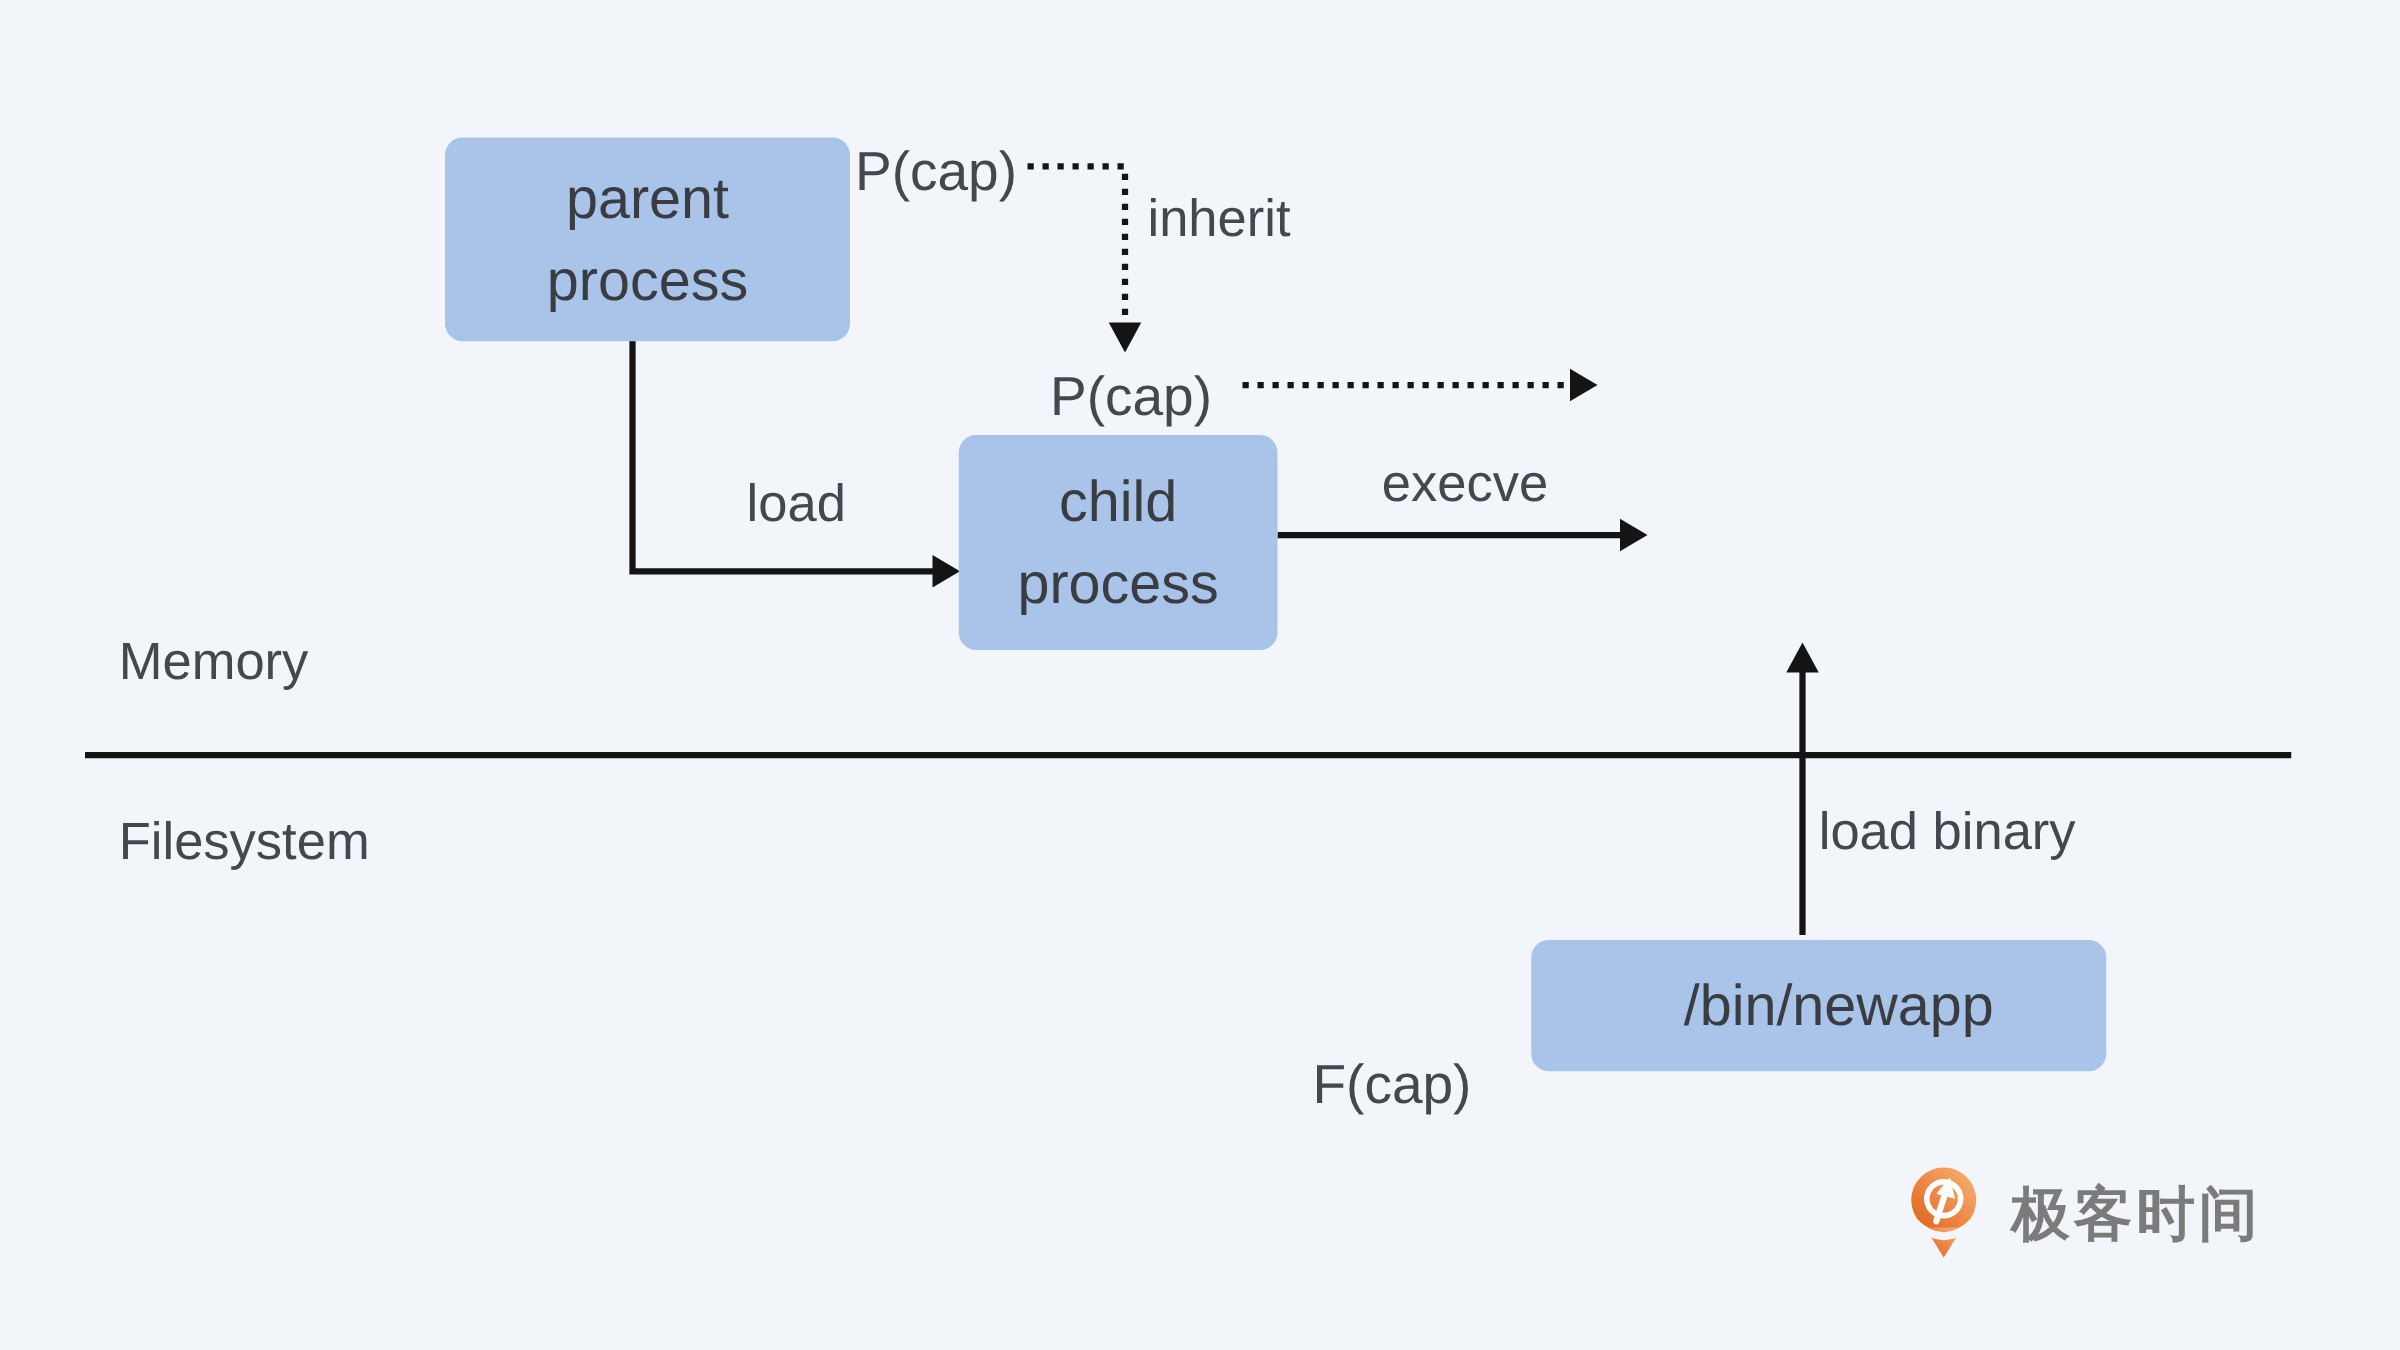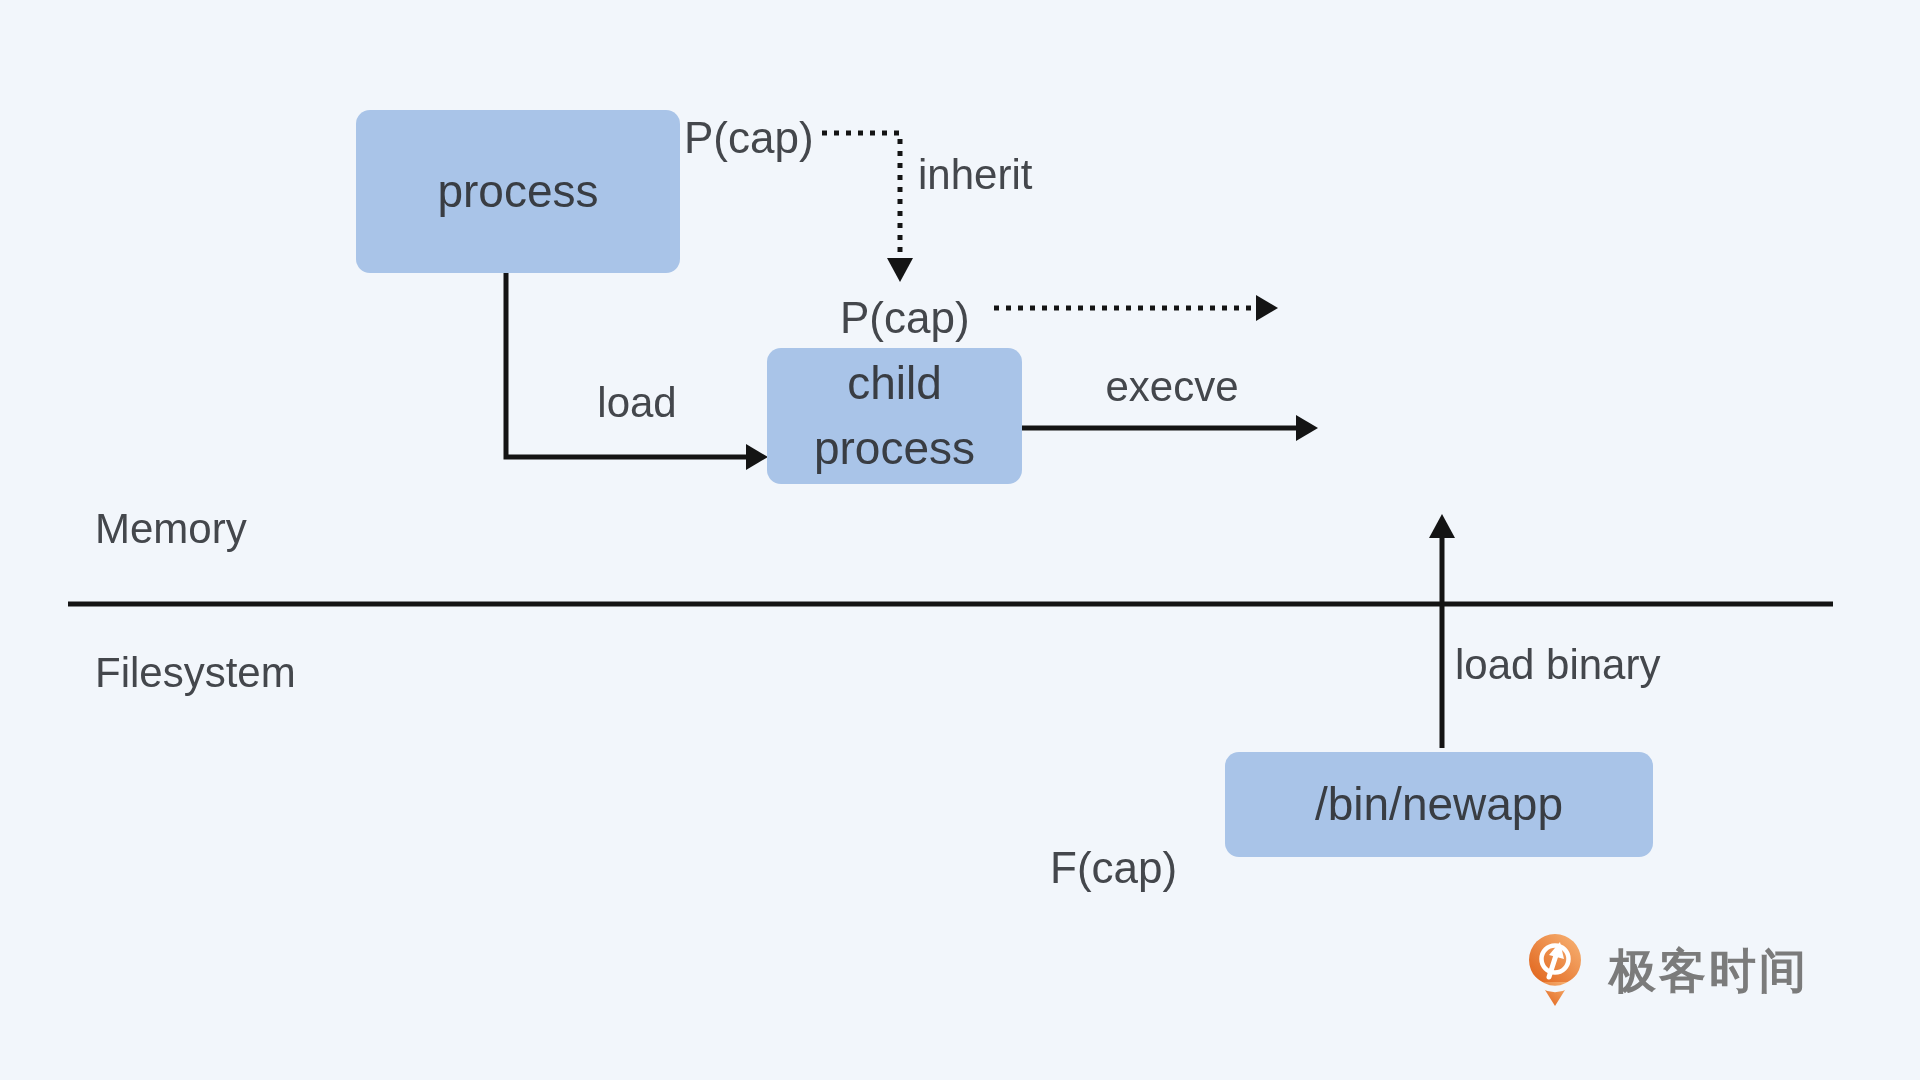--- a/index.html
+++ b/index.html
@@ -35,23 +35,23 @@
     position: absolute;
     font-size: 42px;
     color: #44474c;
     white-space: nowrap;
     line-height: 1.2;
   }
   .label.big { font-size: 44px; }
   .label.center { text-align: center; }
 
   #box-parent   { left: 356px;  top: 110px; width: 324px; height: 163px; }
-  #box-child    { left: 767px;  top: 348px; width: 255px; height: 136px; }
+  #box-child    { left: 767px;  top: 348px; width: 255px; height: 172px; }
   #box-newapp   { left: 1322px; top: 348px; width: 258px; height: 162px; }
-  #box-bin      { left: 1225px; top: 752px; width: 428px; height: 105px; }
+  #box-bin      { left: 1225px; top: 752px; width: 428px; height: 105px; padding-left: 32px; }
 
   #lbl-pcap-parent { left: 684px;  top: 112px; }
   #lbl-inherit     { left: 918px;  top: 150px; }
   #lbl-pcap-child  { left: 840px;  top: 292px; }
   #lbl-formula     { left: 1300px; top: 290px; }
   #lbl-fork        { left: 557px;  top: 378px; width: 160px; }
   #lbl-execve      { left: 1072px; top: 362px; width: 200px; }
   #lbl-memory      { left: 95px;   top: 504px; }
   #lbl-filesystem  { left: 95px;   top: 648px; text-align: right; }
   #lbl-load-binary { left: 1455px; top: 640px; }
@@ -91,20 +91,21 @@
     <polygon points="1429,538 1455,538 1442,514" fill="#141414"></polygon>
 
     <path d="M822 133 H900 V258" stroke="#141414" stroke-width="5" fill="none" stroke-dasharray="5 7"></path>
     <polygon points="887,258 913,258 900,282" fill="#141414"></polygon>
 
     <path d="M994 308 H1258" stroke="#141414" stroke-width="5" fill="none" stroke-dasharray="5 7"></path>
     <polygon points="1256,295 1256,321 1278,308" fill="#141414"></polygon>
   </svg>
 
   <div class="box" id="box-parent">
+    <span>parent</span>
     <span>process</span>
   </div>
 
   <div class="box" id="box-child">
     <span>child</span>
     <span>process</span>
   </div>
 
 
   <div class="box" id="box-bin">

